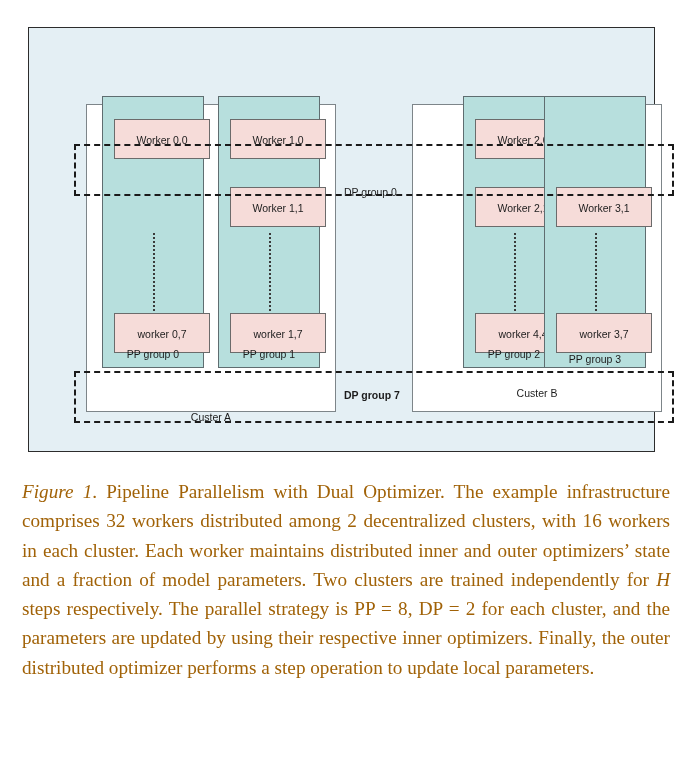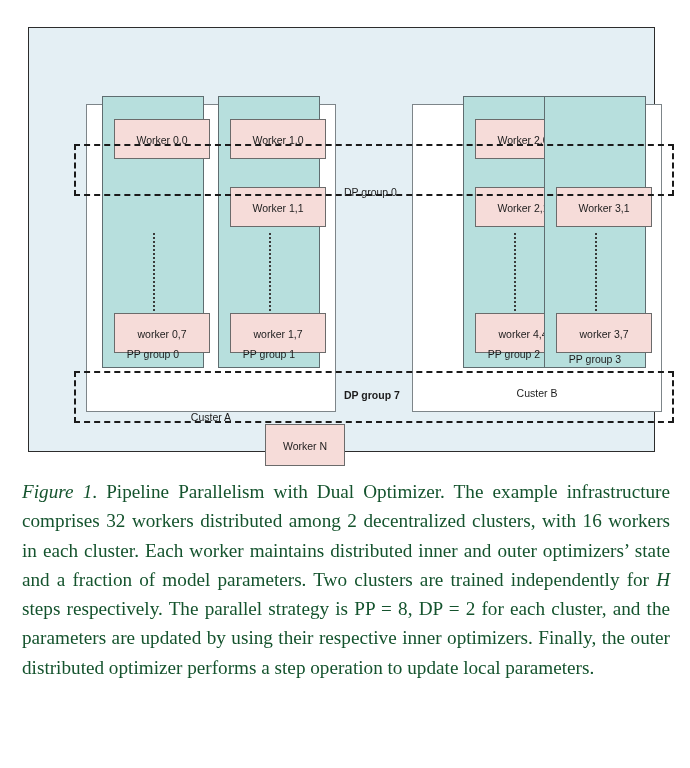--- a/index.html
+++ b/index.html
@@ -157,21 +157,21 @@
 
   
   #caption {
     position: absolute;
     left: 22px;
     top: 477px;
     width: 648px;
     font-family: "Liberation Serif", serif;
     font-size: 19.2px;
     line-height: 29.3px;
-    color: #14532d;
+    color: #a16207;
     text-align: justify;
     text-justify: inter-word;
   }
   #caption .fig-num { font-style: italic; }
   #caption .mathvar { font-style: italic; }
 </style>
 </head>
 <body>
 
 <div id="figure-area">
@@ -215,18 +215,17 @@
       <div class="worker r7">worker 3,7</div>
       <div class="pp-label pp-label-wrap" style="padding:0 11px; box-sizing:border-box;">PP group 3</div>
     </div>
 
     <div class="dp-box" id="dp-box-0"></div>
     <div class="dp-label" id="dp-label-0">DP group 0</div>
 
     <div class="dp-box" id="dp-box-7"></div>
     <div class="dp-label" id="dp-label-7">DP group 7</div>
 
-    <div class="legend-swatch">Worker N</div>
 
   </div>
 </div>
 
 <div id="caption"><span class="fig-num">Figure 1</span><span>. Pipeline Parallelism with Dual Optimizer. The example infrastructure comprises 32 workers distributed among 2 decentralized clusters, with 16 workers in each cluster. Each worker maintains distributed inner and outer optimizers’ state and a fraction of model parameters. Two clusters are trained independently for </span><span class="mathvar">H</span><span> steps respectively. The parallel strategy is PP = 8, DP = 2 for each cluster, and the parameters are updated by using their respective inner optimizers. Finally, the outer distributed optimizer performs a step operation to update local parameters.</span></div>
 
 </body></html>

